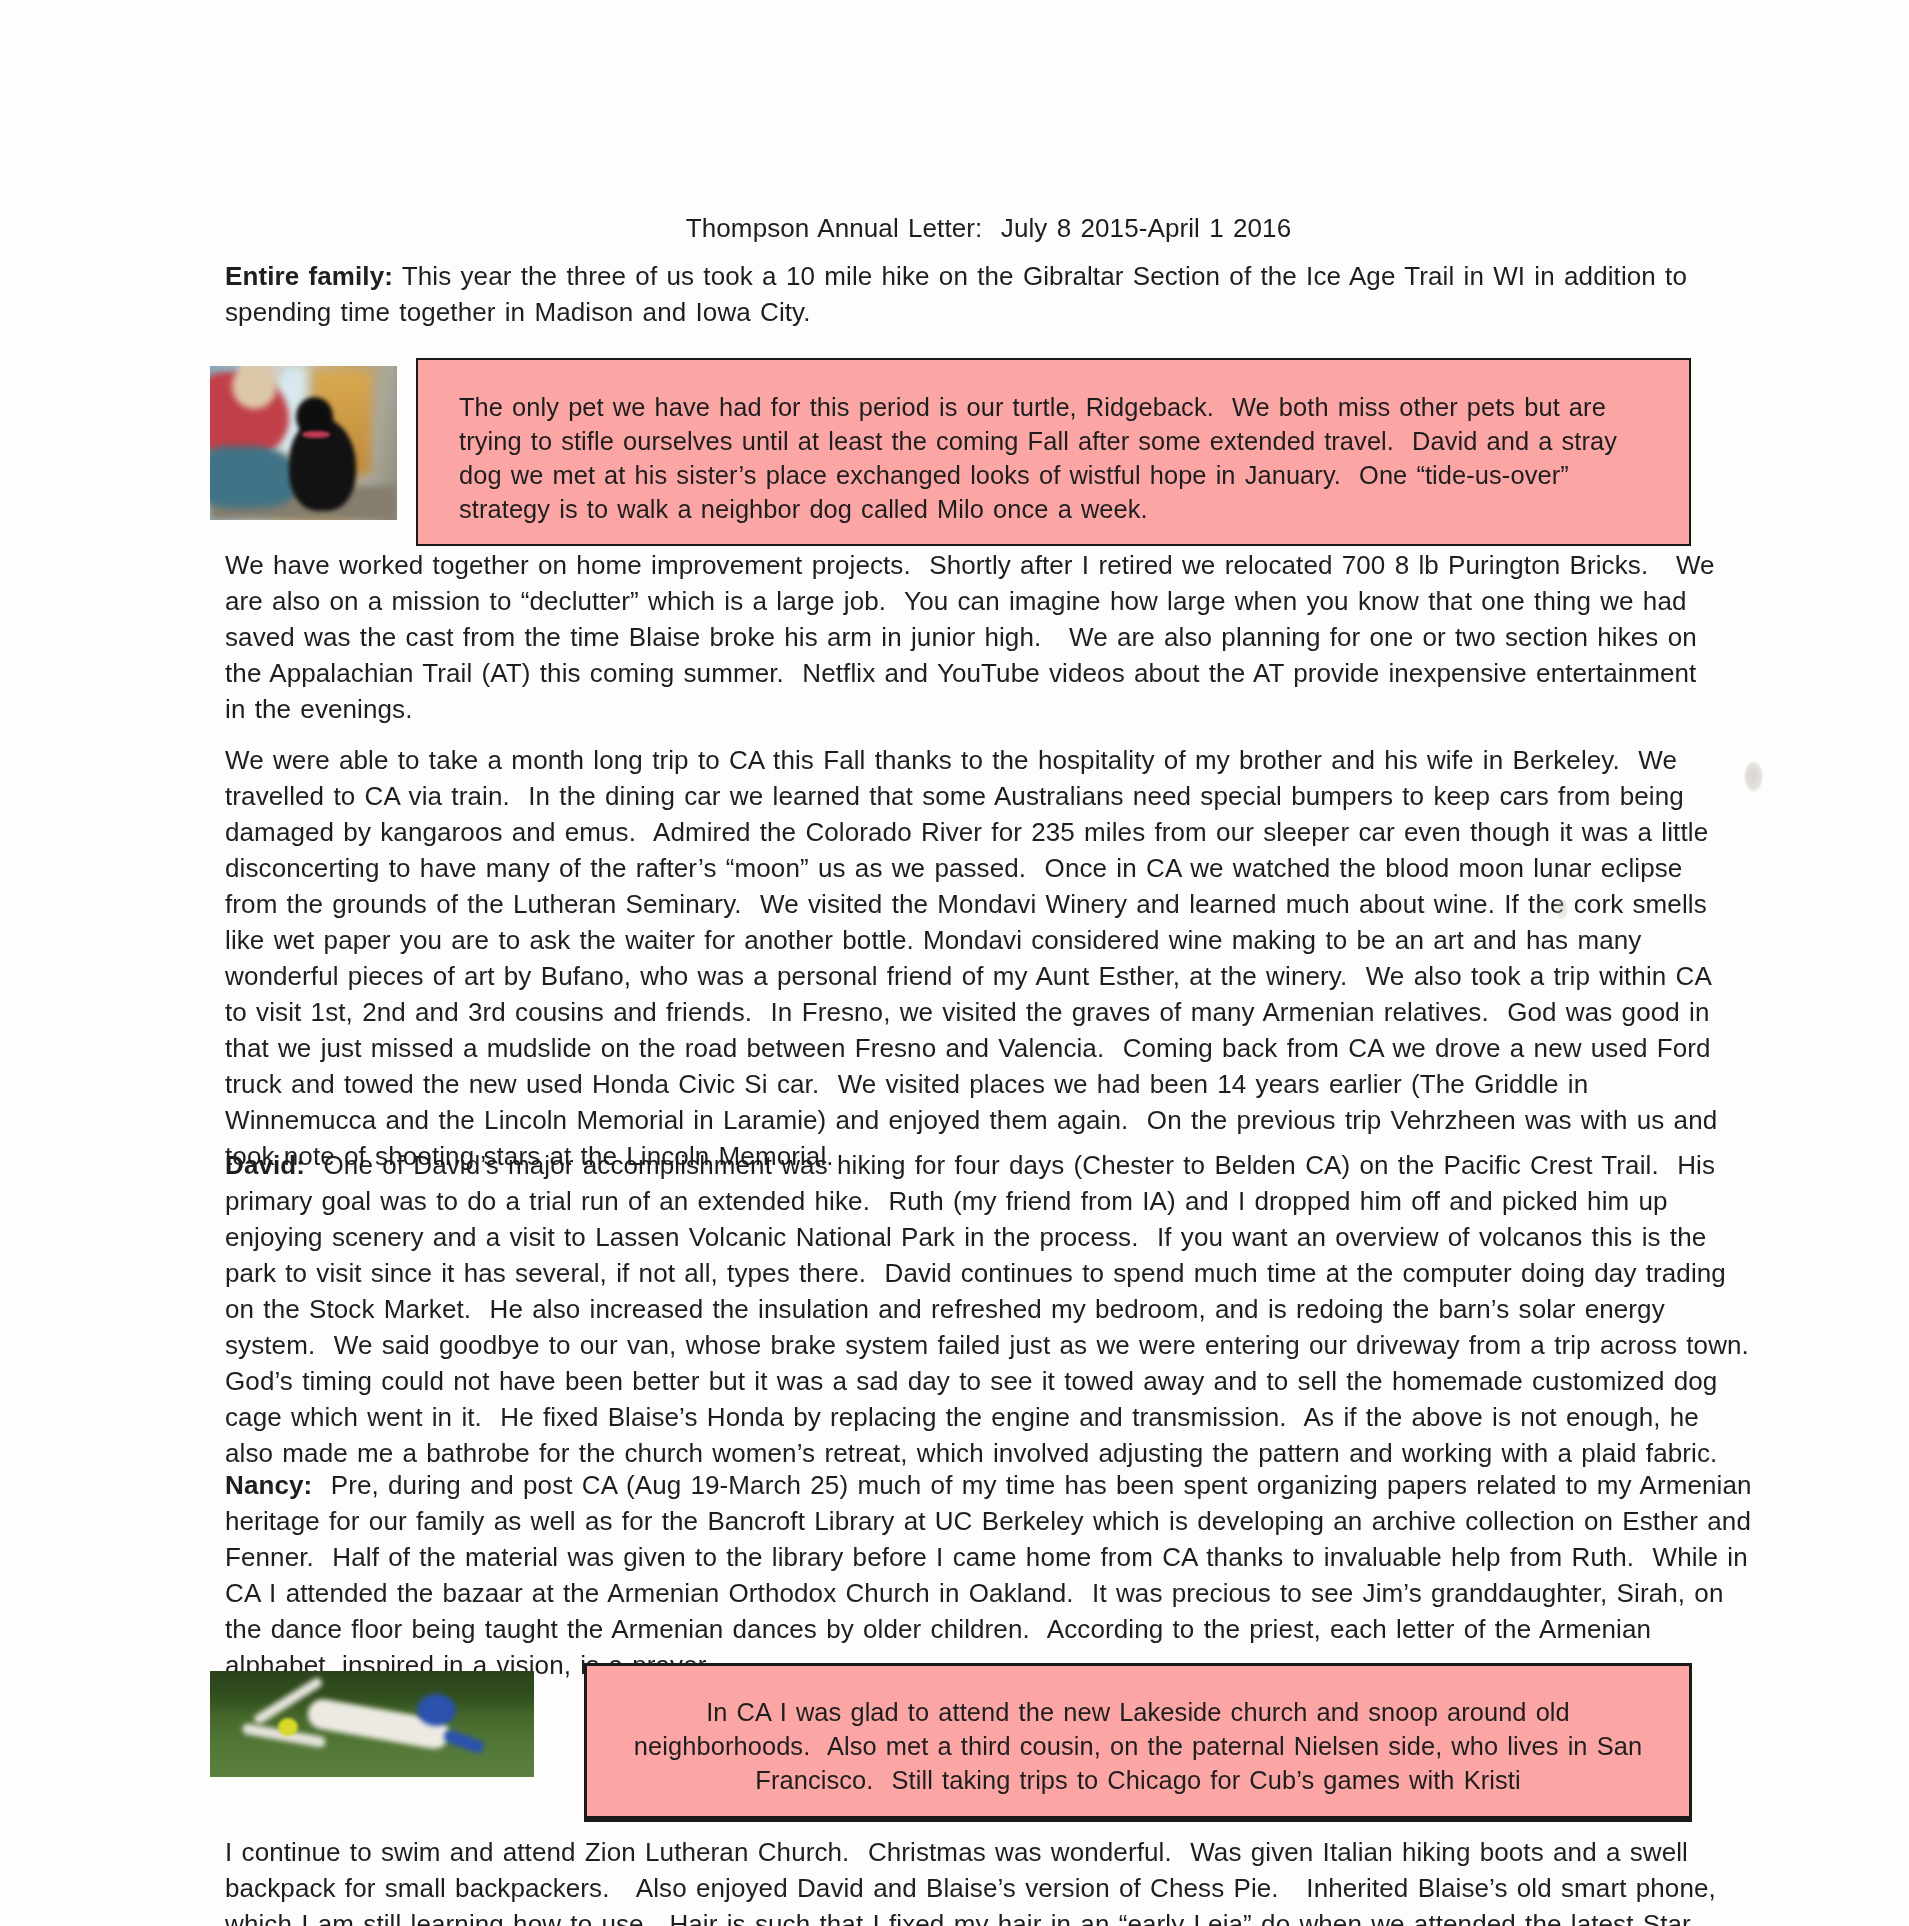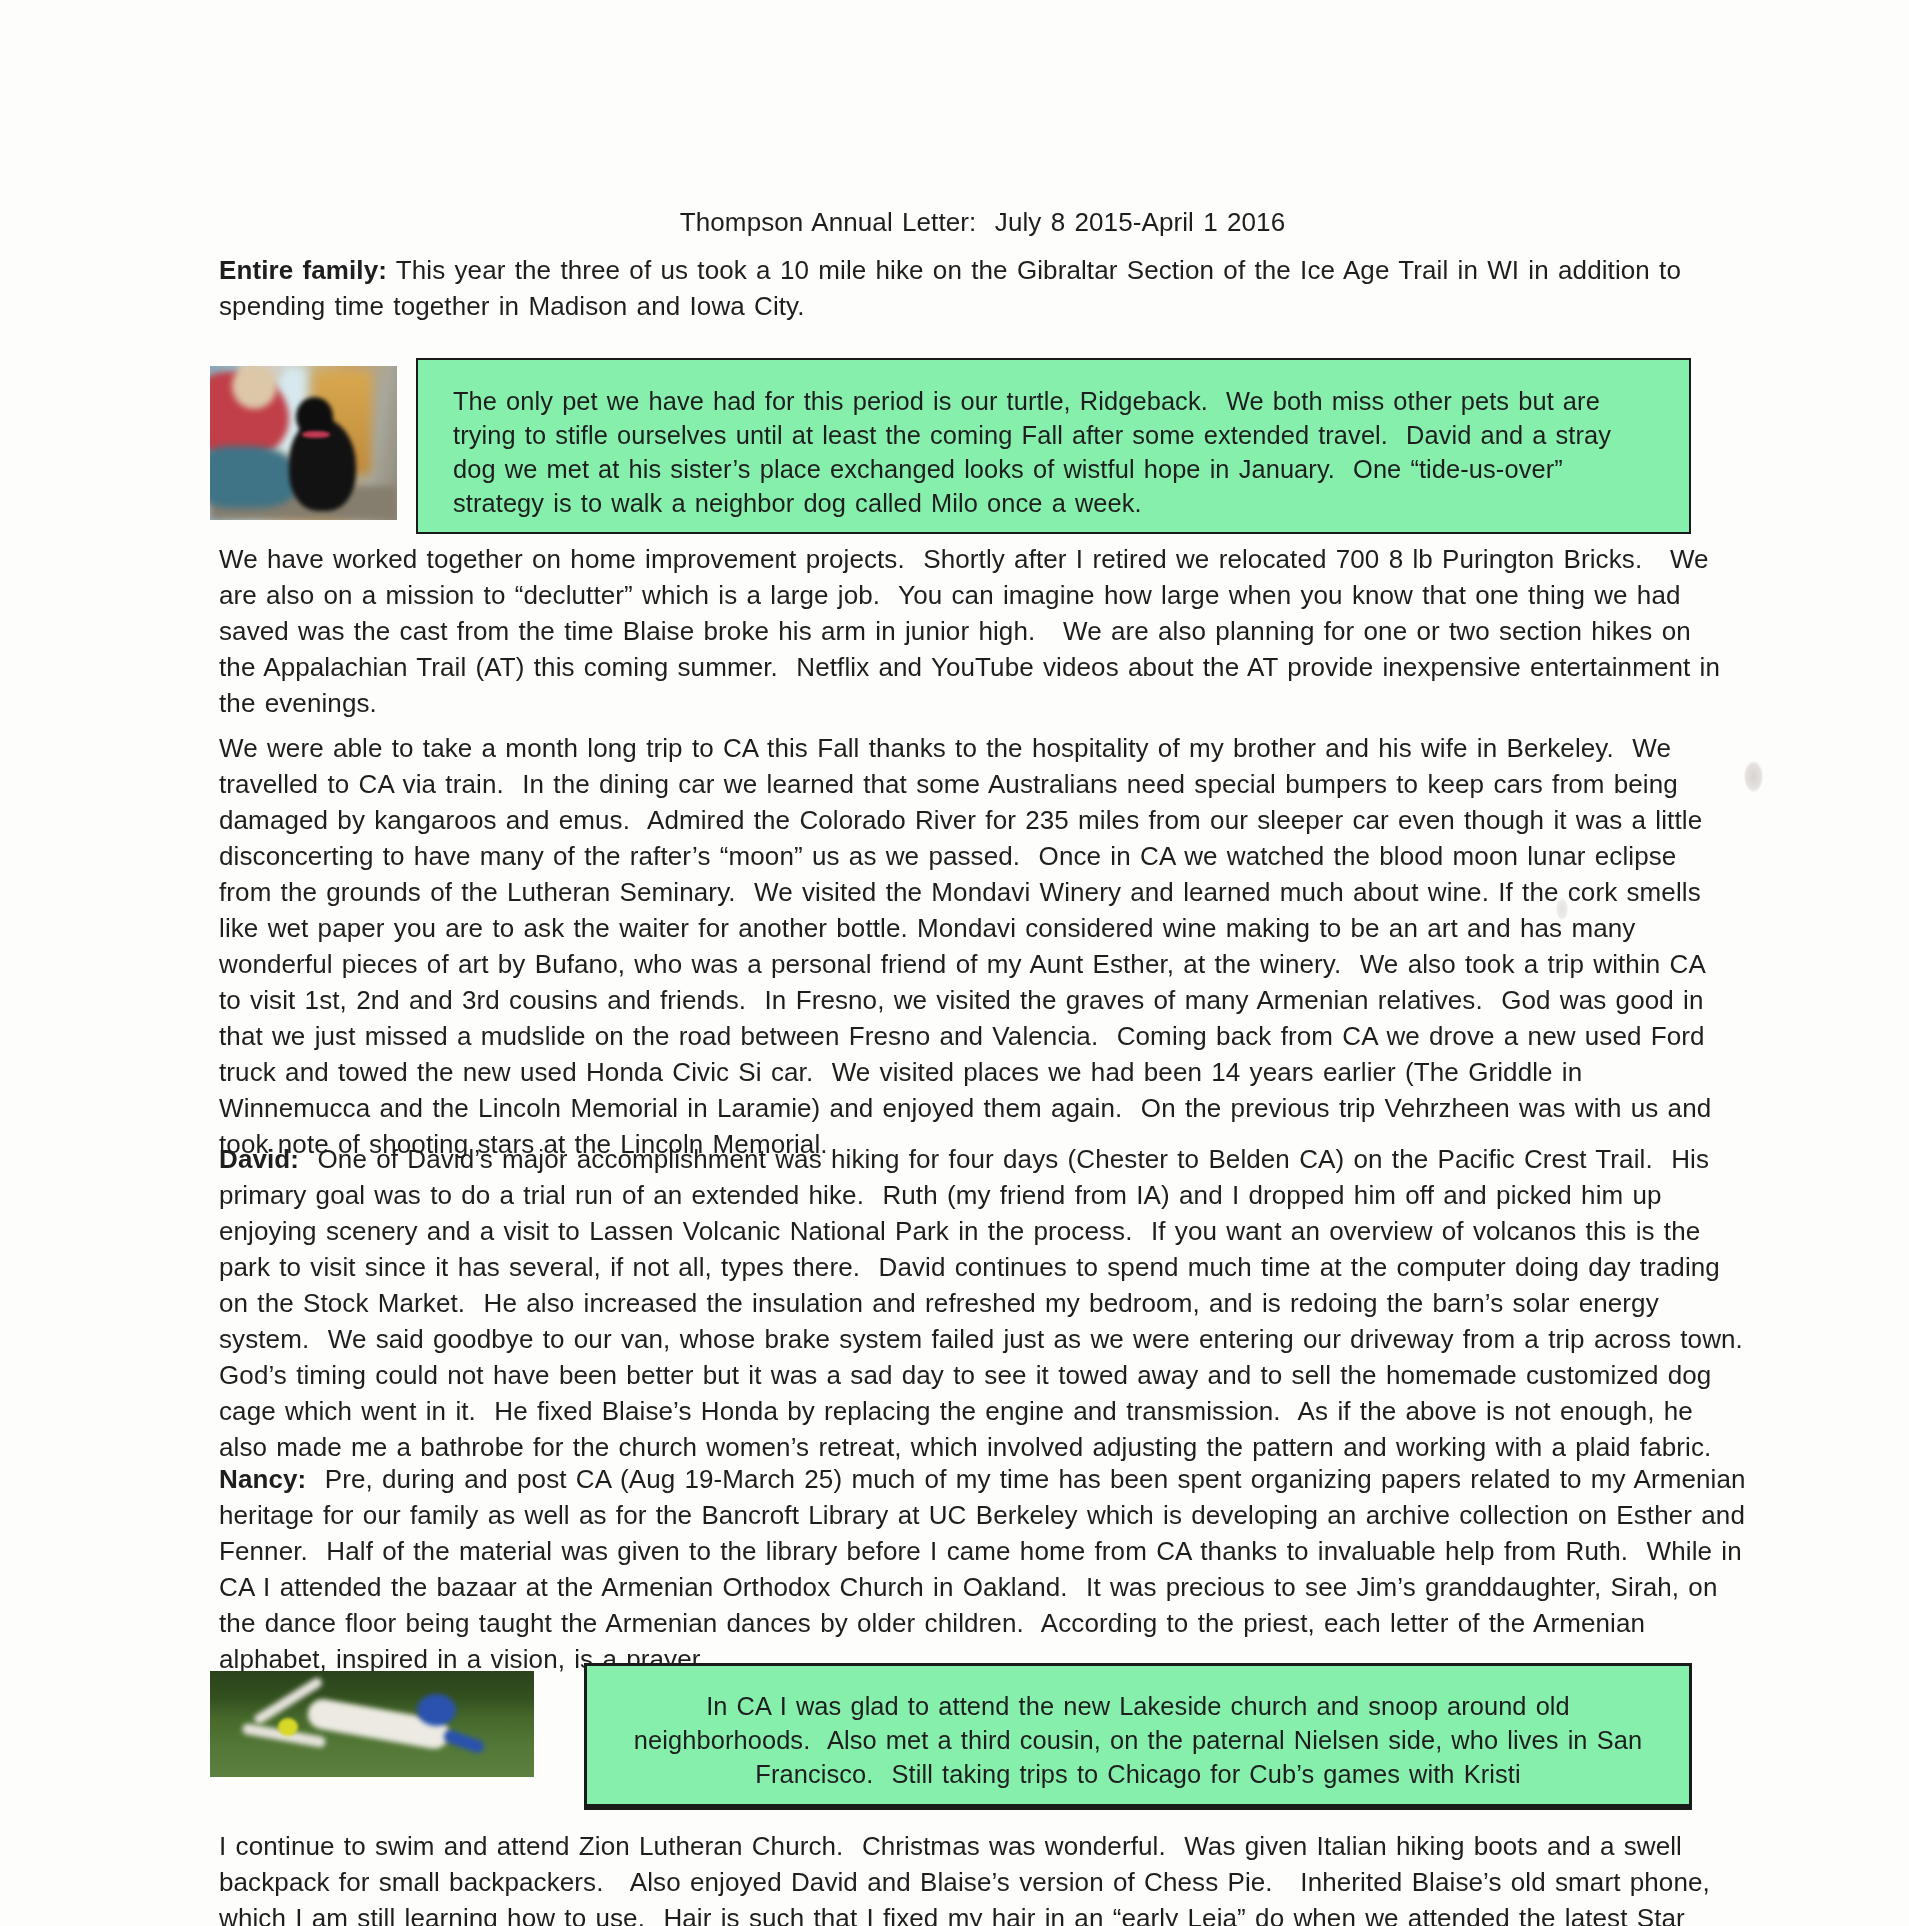--- a/index.html
+++ b/index.html
@@ -12,31 +12,31 @@
     color: #1e1e1e;
     overflow: hidden;
   }
   .abs { position: absolute; }
   .txt {
     font-size: 26px;
     line-height: 36px;
     letter-spacing: 0.1px;
     word-spacing: 1.9px;
     white-space: pre-wrap;
-    margin: 9px;
+    margin: 15px;
   }
   .txt b { font-weight: bold; }
   .title {
     left: 210px; top: 195px; width: 1527px;
     text-align: center;
   }
   .col { left: 210px; width: 1527px; }
   .callout {
     border: 2.7px solid #1a1a1a;
-    background: #86efac;
+    background: #fca5a5;
     box-sizing: border-box;
   }
   .callout .txt { font-size: 25.4px; line-height: 34px; }
   #box1 { left: 416px; top: 358px; width: 1275px; padding: 14.6px 26px 3.1px 26px; }
   #box2 { left: 584px; top: 1663px; width: 1108px; padding: 14px 25.4px 3.9px 25.4px;
           border-width: 3.5px; border-bottom-width: 6.2px; text-align: center; }
   sup { font-size: 0.6em; vertical-align: super; line-height: 0; }
   .photo { overflow: hidden; background: #ccc; }
   .photo > div { position: absolute; }
   .smudge {

